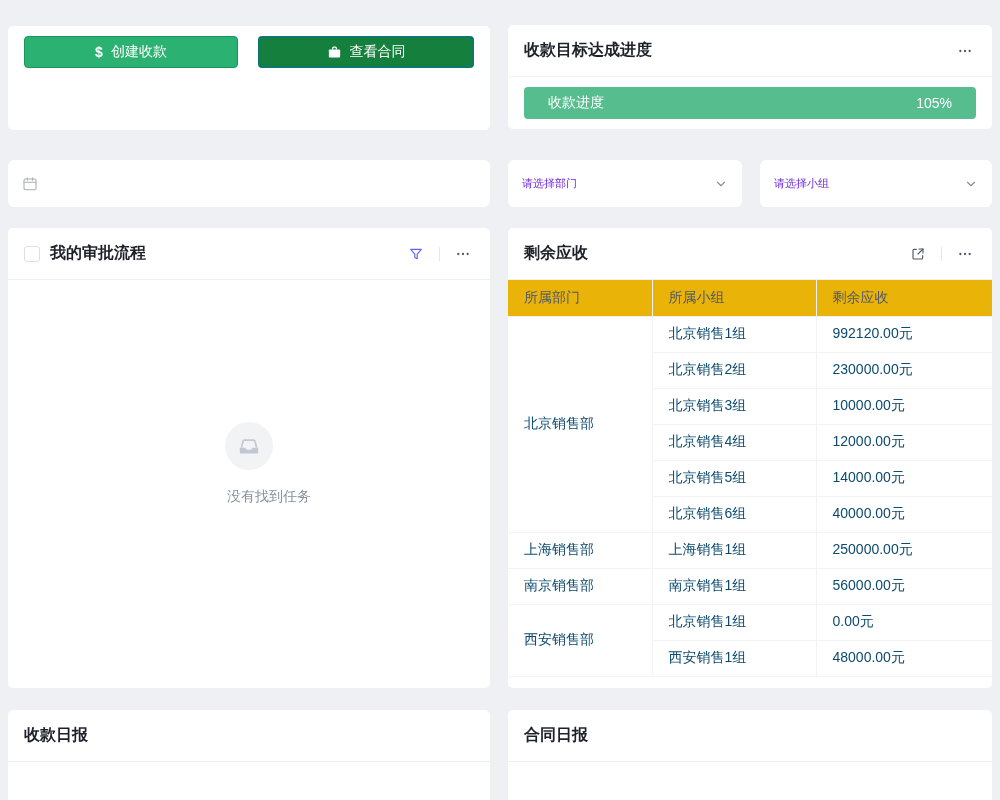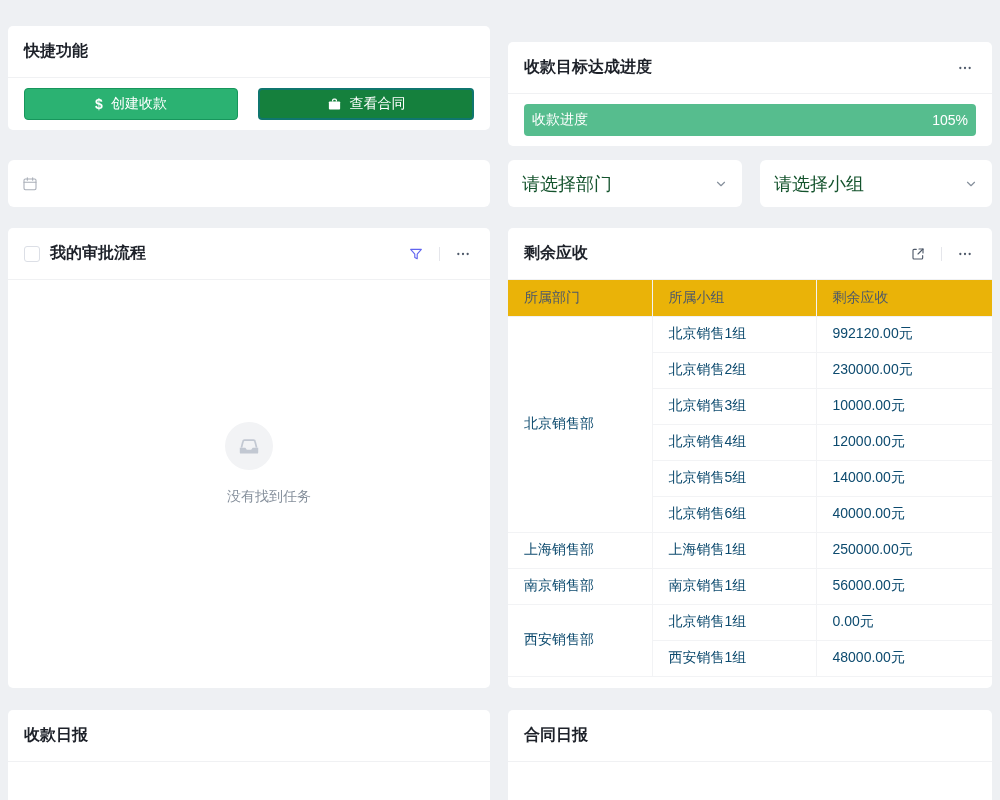--- a/index.html
+++ b/index.html
@@ -32,55 +32,55 @@
   .header-left { display: flex; align-items: center; gap: 10px; }
   .header-right { display: flex; align-items: center; gap: 12px; }
   .icon-btn {
     display: flex; align-items: center; justify-content: center;
     width: 22px; height: 22px; cursor: pointer; background: none; border: none;
   }
   .v-divider { width: 1px; height: 14px; background: #e5e6eb; }
 
   
   #card-quick { left: 8px; top: 26px; width: 482px; height: 104px; }
-  #card-progress { left: 508px; top: 42px; width: 484px; height: 104px; }
+  #card-progress { left: 508px; top: 25px; width: 484px; height: 104px; }
   .quick-body { display: flex; gap: 12px; padding: 10px 16px; }
   .action-btn {
     flex: 1; height: 32px; border-radius: 4px;
     display: flex; align-items: center; justify-content: center; gap: 8px;
     font-size: 14px; color: #ffffff; cursor: pointer;
     font-family: inherit;
   }
   .btn-green { background: #2bb272; border: 1px solid #17965c; }
   .btn-blue  { background: #15803d; border: 2px solid #0f766e; margin-left: 8px; }
   .btn-icon-char { font-size: 14px; font-weight: 700; }
 
   .progress-body { padding: 10px 16px; }
   .progress-bar {
     height: 32px; border-radius: 4px; background: #56bd8e;
     display: flex; align-items: center; justify-content: space-between;
-    padding: 0 8px; color: #ffffff; font-size: 14px; gap: 16px;
+    padding: 0 24px; color: #ffffff; font-size: 14px; gap: 16px;
   }
 
   
   .filter-box {
     position: absolute; top: 160px; height: 47px;
     background: #ffffff; border-radius: 6px;
     display: flex; align-items: center; justify-content: space-between;
     padding: 0 14px; cursor: pointer;
   }
   #filter-time { left: 8px; width: 482px; }
   #filter-dept { left: 508px; width: 234px; }
   #filter-group { left: 760px; width: 232px; }
   .filter-box input {
     border: none; outline: none; flex: 1; font-size: 14px;
     font-family: inherit; color: #1d2129; background: transparent;
   }
   .filter-box input::placeholder { color: #c0c4cc; }
-  .placeholder-text { font-size: 18px; color: #14532d; }
+  .placeholder-text { font-size: 11px; color: #6d28d9; }
 
   
   #card-approval { left: 8px; top: 228px; width: 482px; height: 460px; }
   .checkbox {
     width: 16px; height: 16px; border: 1px solid #dcdfe6; border-radius: 3px;
     background: #fff; cursor: pointer; flex: none;
   }
   .approval-body {
     height: 407px; display: flex; flex-direction: column;
     align-items: center; justify-content: center; padding-bottom: 40px;
@@ -112,23 +112,20 @@
   table.recv td.dept { vertical-align: middle; }
 
   
   #card-payment-daily { left: 8px; top: 710px; width: 482px; height: 140px; }
   #card-contract-daily { left: 508px; top: 710px; width: 484px; height: 140px; }
 </style>
 </head>
 <body>
 
 <div class="card" id="card-quick">
-  <div class="card-header">
-    <span class="card-title">快捷功能</span>
-  </div>
   <div class="quick-body">
     <button class="action-btn btn-green">
       <span class="btn-icon-char">$</span>
       <span>创建收款</span>
     </button>
     <button class="action-btn btn-blue">
       <span style="display:flex;">
         <svg width="15" height="15" viewBox="0 0 24 24">
           <path d="M9 7V5.5A2 2 0 0 1 11 3.5h2a2 2 0 0 1 2 2V7" fill="none" stroke="#ffffff" stroke-width="2"></path>
           <rect x="3" y="7" width="18" height="13" rx="1.5" fill="#ffffff"></rect>

